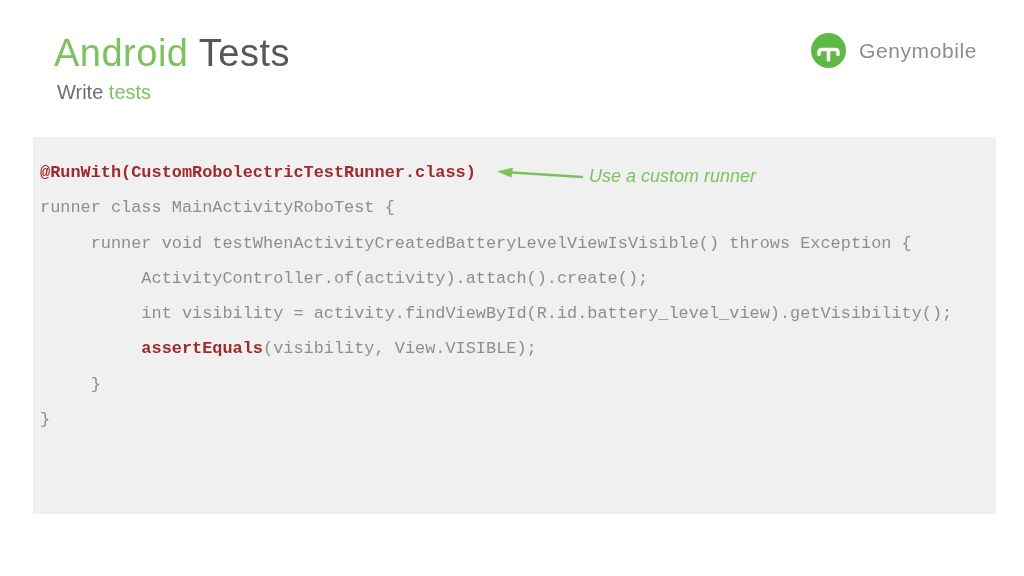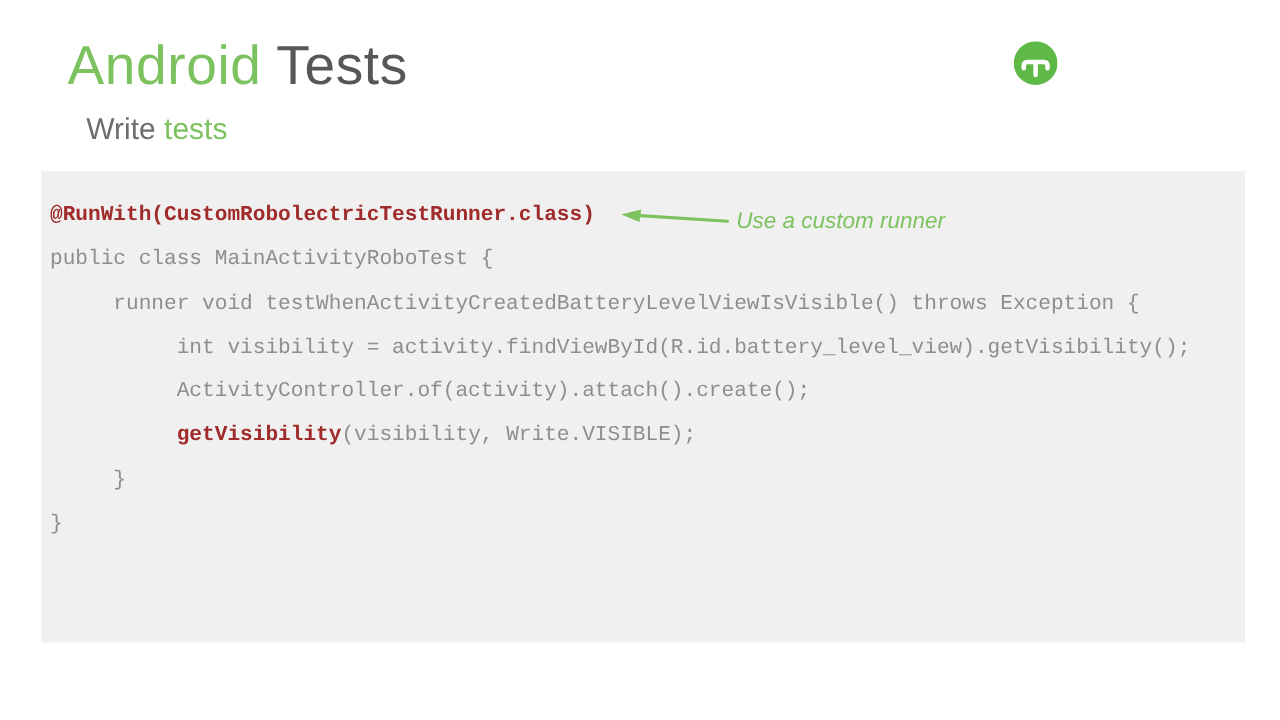--- a/index.html
+++ b/index.html
@@ -10,36 +10,36 @@
     background: #ffffff;
     overflow: hidden;
     font-family: "Liberation Sans", sans-serif;
   }
 
   
   .title {
     position: absolute;
     left: 54px;
     top: 33px;
-    font-size: 44px;
+    font-size: 38px;
     line-height: 40px;
     font-weight: 400;
     letter-spacing: 0.5px;
     margin: 0;
   }
   .t-green  { color: #7cc25e; }
   .t-dark   { color: #57575a; }
   .subtitle {
     position: absolute;
     left: 57px;
     top: 80px;
-    font-size: 24px;
+    font-size: 20px;
     line-height: 24px;
     font-weight: 400;
-    margin: 12px;
+    margin: 0;
   }
   .s-gray { color: #6e6e6e; }
 
   
   .logo {
     position: absolute;
     left: 811px;
     top: 33px;
     display: flex;
     align-items: center;
@@ -98,29 +98,30 @@
 
   <p class="subtitle"><span class="s-gray">Write </span><span class="t-green">tests</span></p>
 
   <div class="logo">
     <span class="logo-badge">
       <svg width="35" height="35" viewBox="0 0 35 35" xmlns="http://www.w3.org/2000/svg">
         <circle cx="17.5" cy="17.5" r="17.5" fill="#5eb946"></circle>
         <path d="M 8,21.5 L 8,19.5 Q 8,16.5 11,16.5 L 24,16.5 Q 27,16.5 27,19.5 L 27,21.5 M 17.5,17 L 17.5,27" fill="none" stroke="#ffffff" stroke-width="3.6" stroke-linecap="round" stroke-linejoin="round"></path>
       </svg>
     </span>
+    <span class="logo-text">Genymobile</span>
   </div>
 
   <div class="codeblock">
     <div class="code-line"><span class="tok-red">@RunWith(CustomRobolectricTestRunner.class)</span></div>
-    <div class="code-line"><span class="tok-gray">public class MainActivityRoboTest {</span></div>
+    <div class="code-line"><span class="tok-gray">runner class MainActivityRoboTest {</span></div>
     <div class="code-line"><span class="tok-gray">     runner void testWhenActivityCreatedBatteryLevelViewIsVisible() throws Exception {</span></div>
+    <div class="code-line"><span class="tok-gray">          ActivityController.of(activity).attach().create();</span></div>
     <div class="code-line"><span class="tok-gray">          int visibility = activity.findViewById(R.id.battery_level_view).getVisibility();</span></div>
-    <div class="code-line"><span class="tok-gray">          ActivityController.of(activity).attach().create();</span></div>
-    <div class="code-line"><span class="tok-red">          getVisibility</span><span class="tok-gray">(visibility, Write.VISIBLE);</span></div>
+    <div class="code-line"><span class="tok-red">          assertEquals</span><span class="tok-gray">(visibility, View.VISIBLE);</span></div>
     <div class="code-line"><span class="tok-gray">     }</span></div>
     <div class="code-line"><span class="tok-gray">}</span></div>
   </div>
 
   <svg class="arrow" viewBox="0 0 92 16" xmlns="http://www.w3.org/2000/svg">
     <line x1="18" y1="7.5" x2="88" y2="12" stroke="#7cc25e" stroke-width="2.6" stroke-linecap="round"></line>
     <polygon points="3,6.5 19,2.5 17.5,12.5" fill="#7cc25e"></polygon>
   </svg>
 
   <div class="annotation">Use a custom runner</div>

